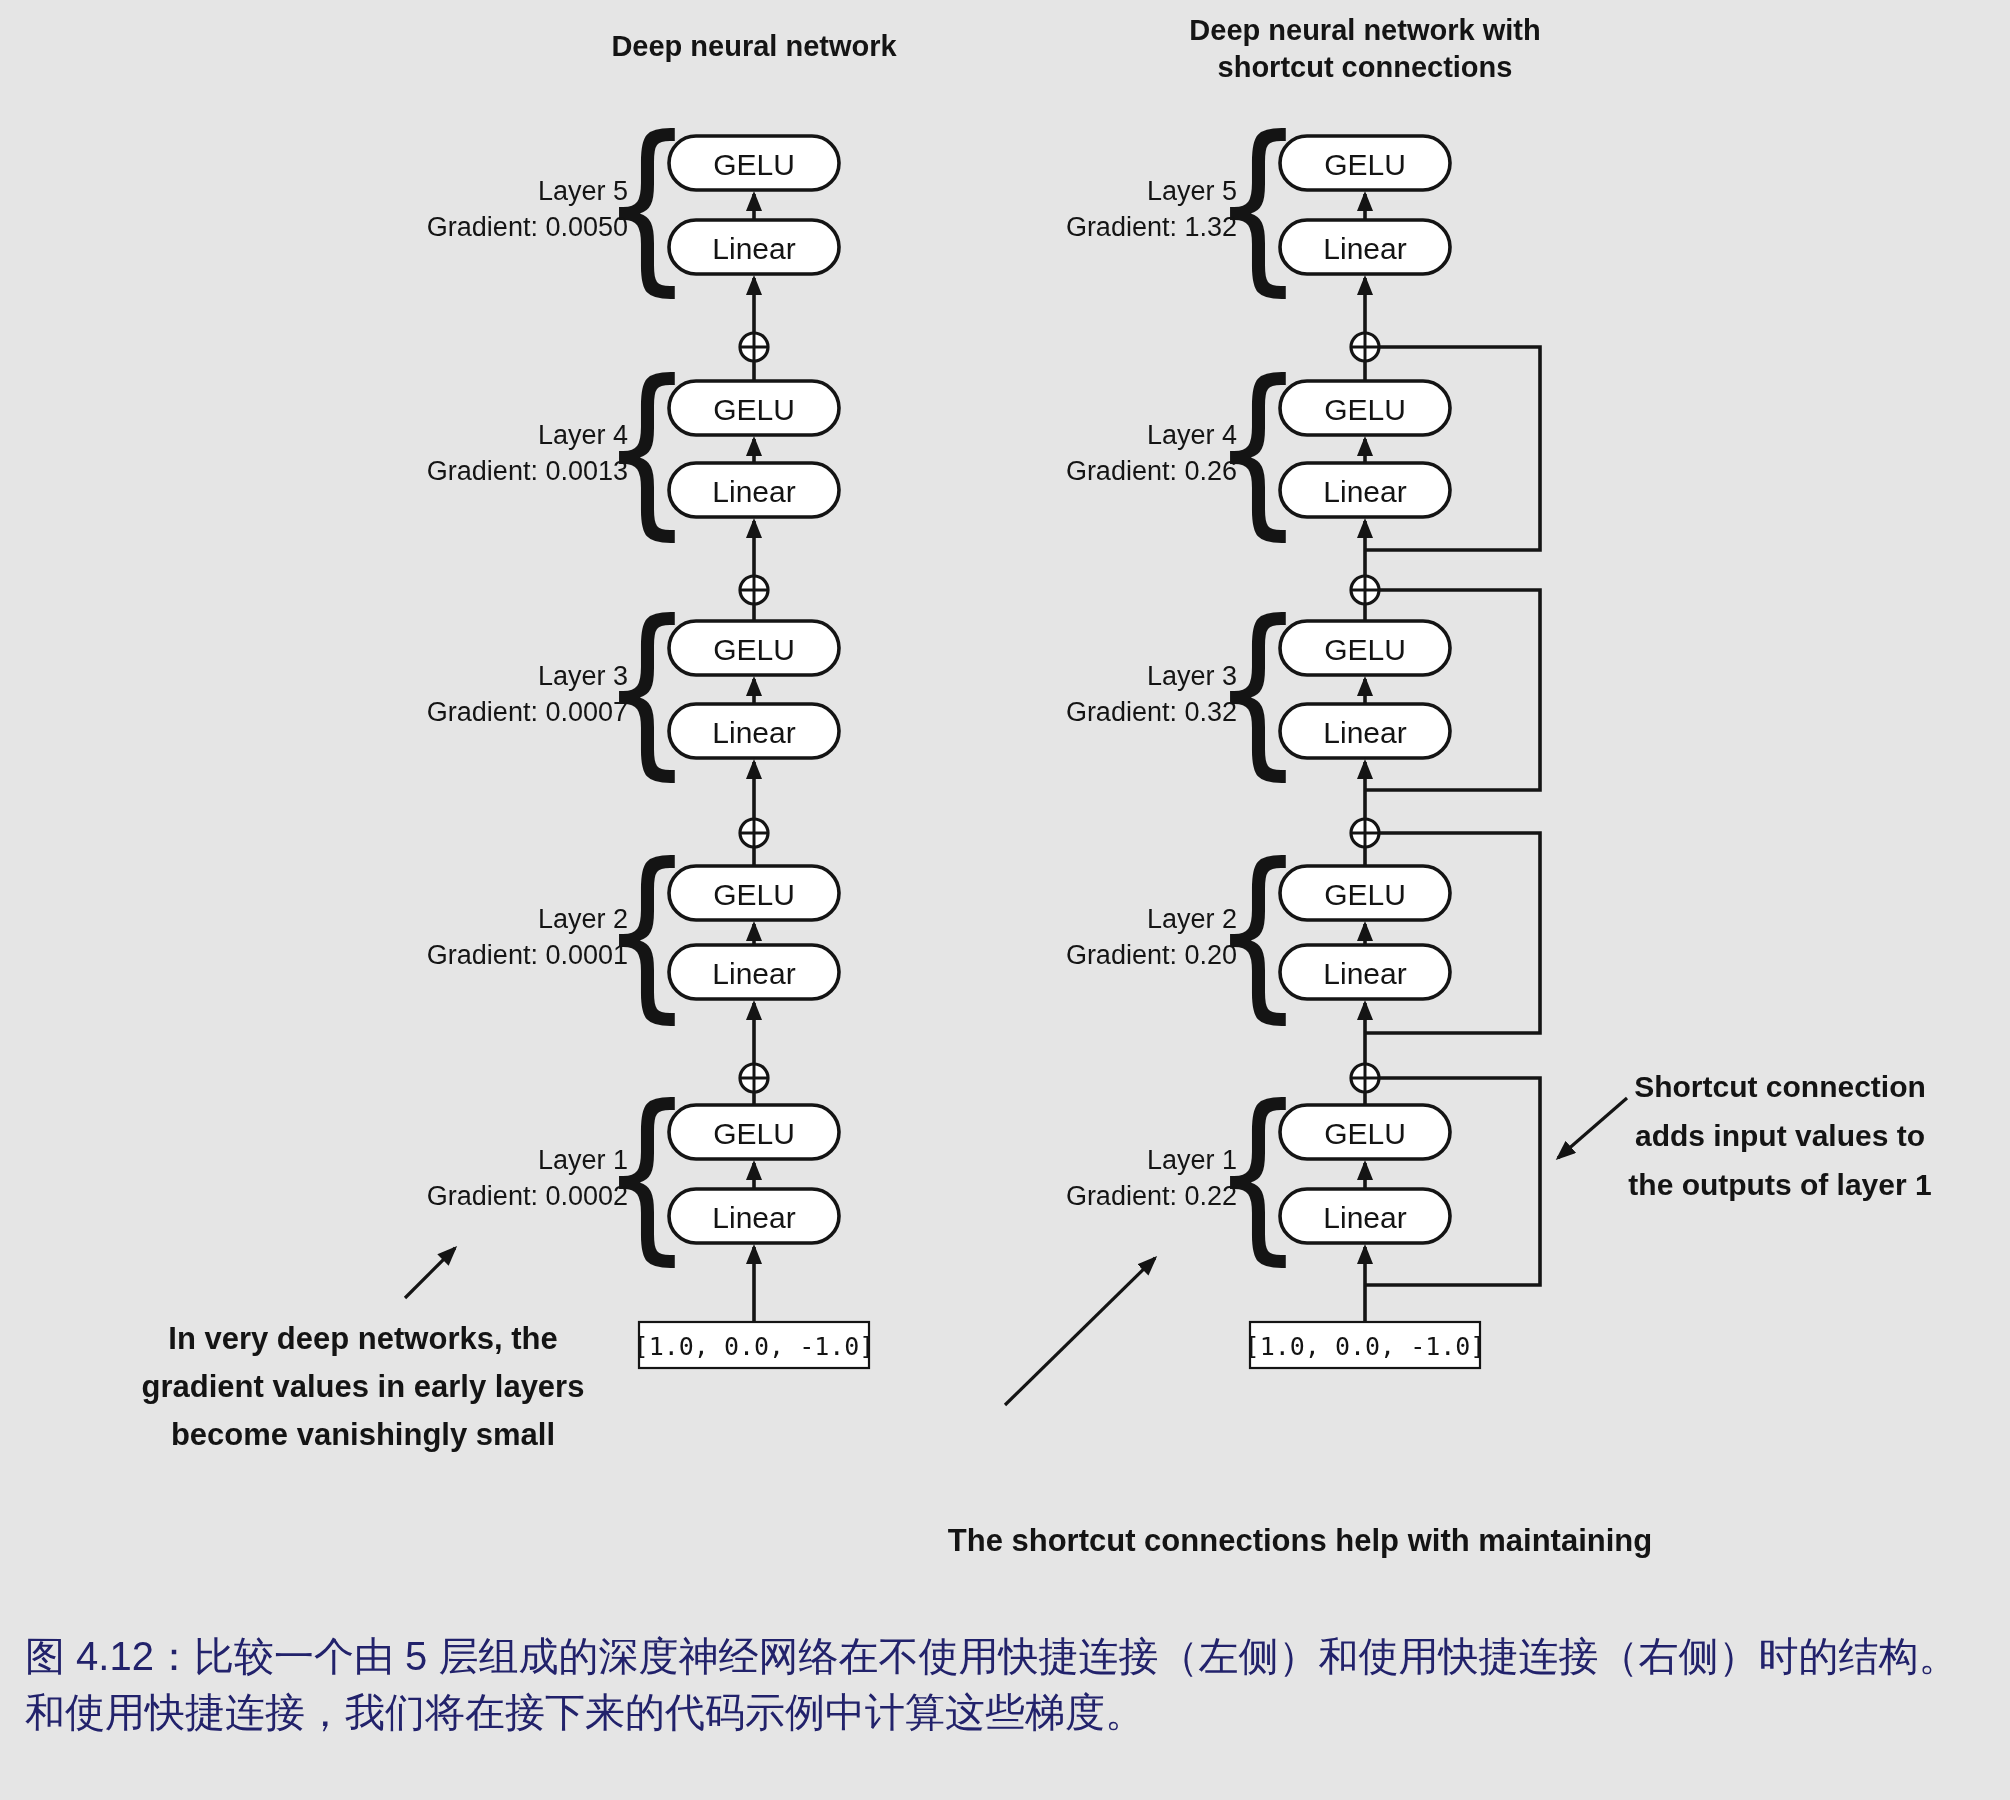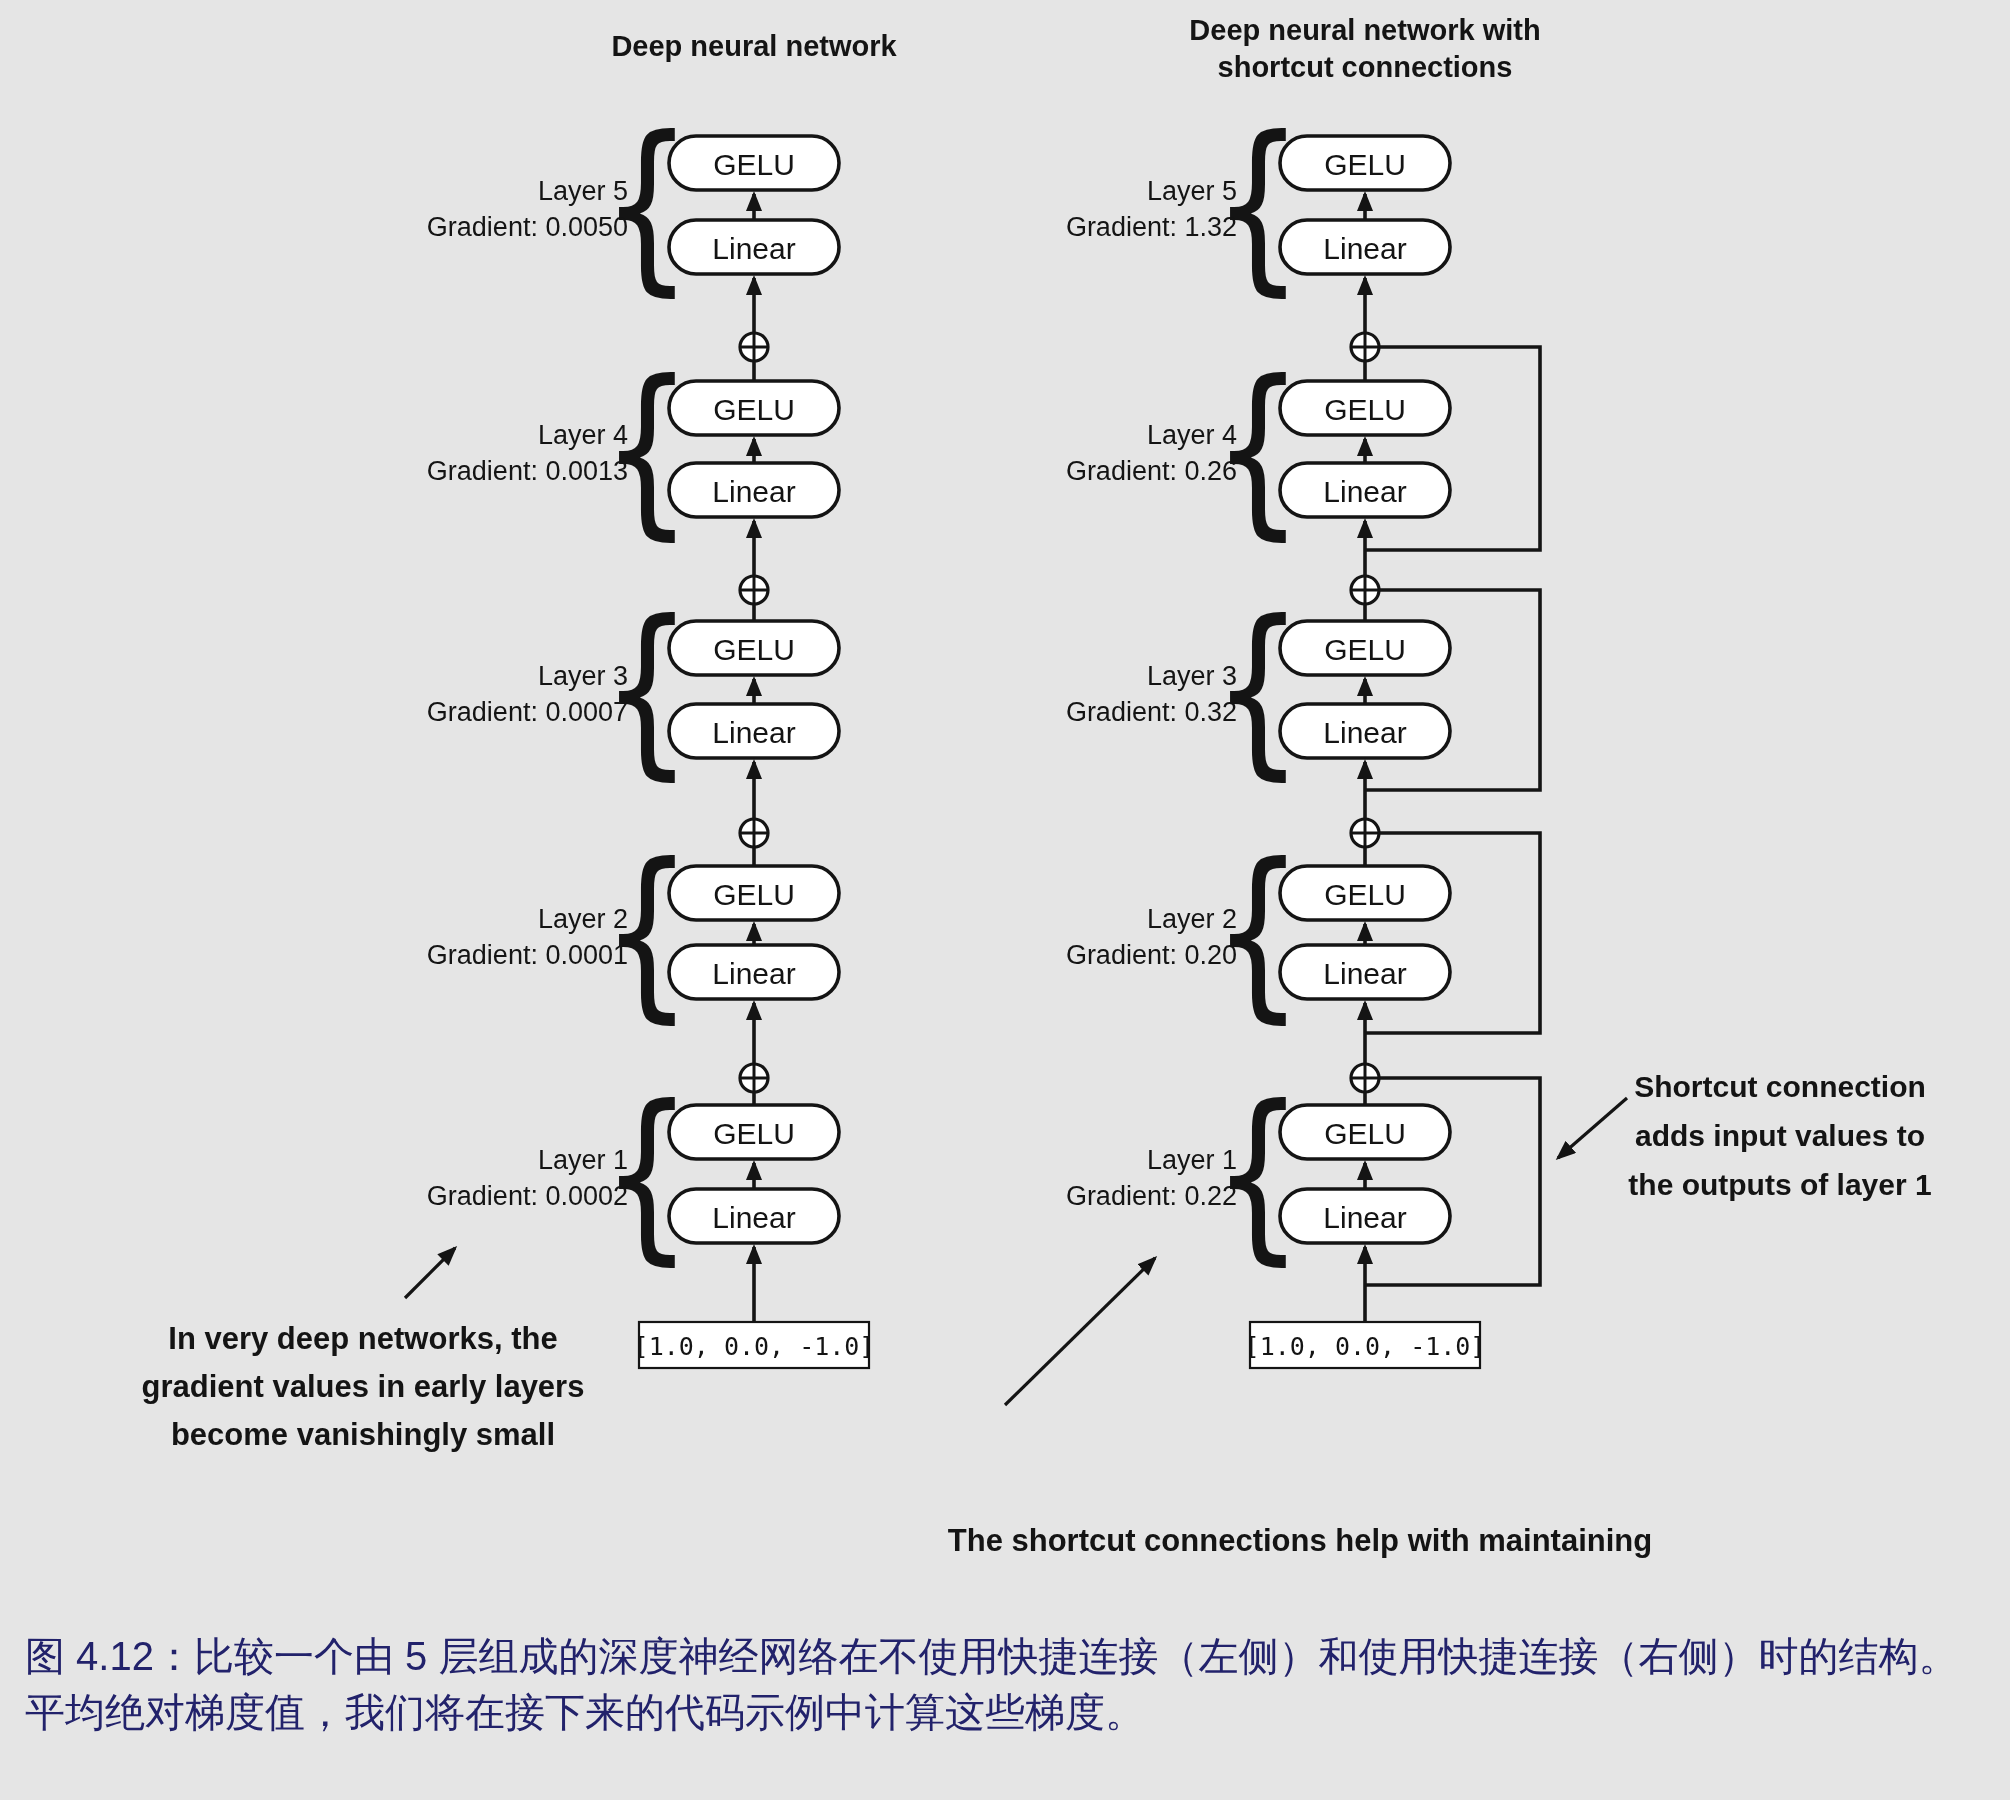--- a/index.html
+++ b/index.html
@@ -222,16 +222,16 @@
 
     <line class="wire thin arrow" x1="1005" y1="1405" x2="1155" y2="1258"></line>
     <text class="ann" x="1300" y="1540">The shortcut connections help with maintaining</text>
     <text class="ann" x="1300" y="1612">relatively large gradient values even in early layers</text>
   </g>
 </svg>
 
 
 <div id="caption">
   <div>图 4.12：比较一个由 5 层组成的深度神经网络在不使用快捷连接（左侧）和使用快捷连接（右侧）时的结构。</div>
-  <div>平均绝对梯度值，我们将在接下来的代码示例中计算这些梯度。</div>
+  <div>和使用快捷连接，我们将在接下来的代码示例中计算这些梯度。</div>
 </div>
 
 </div>
 
 </body></html>

